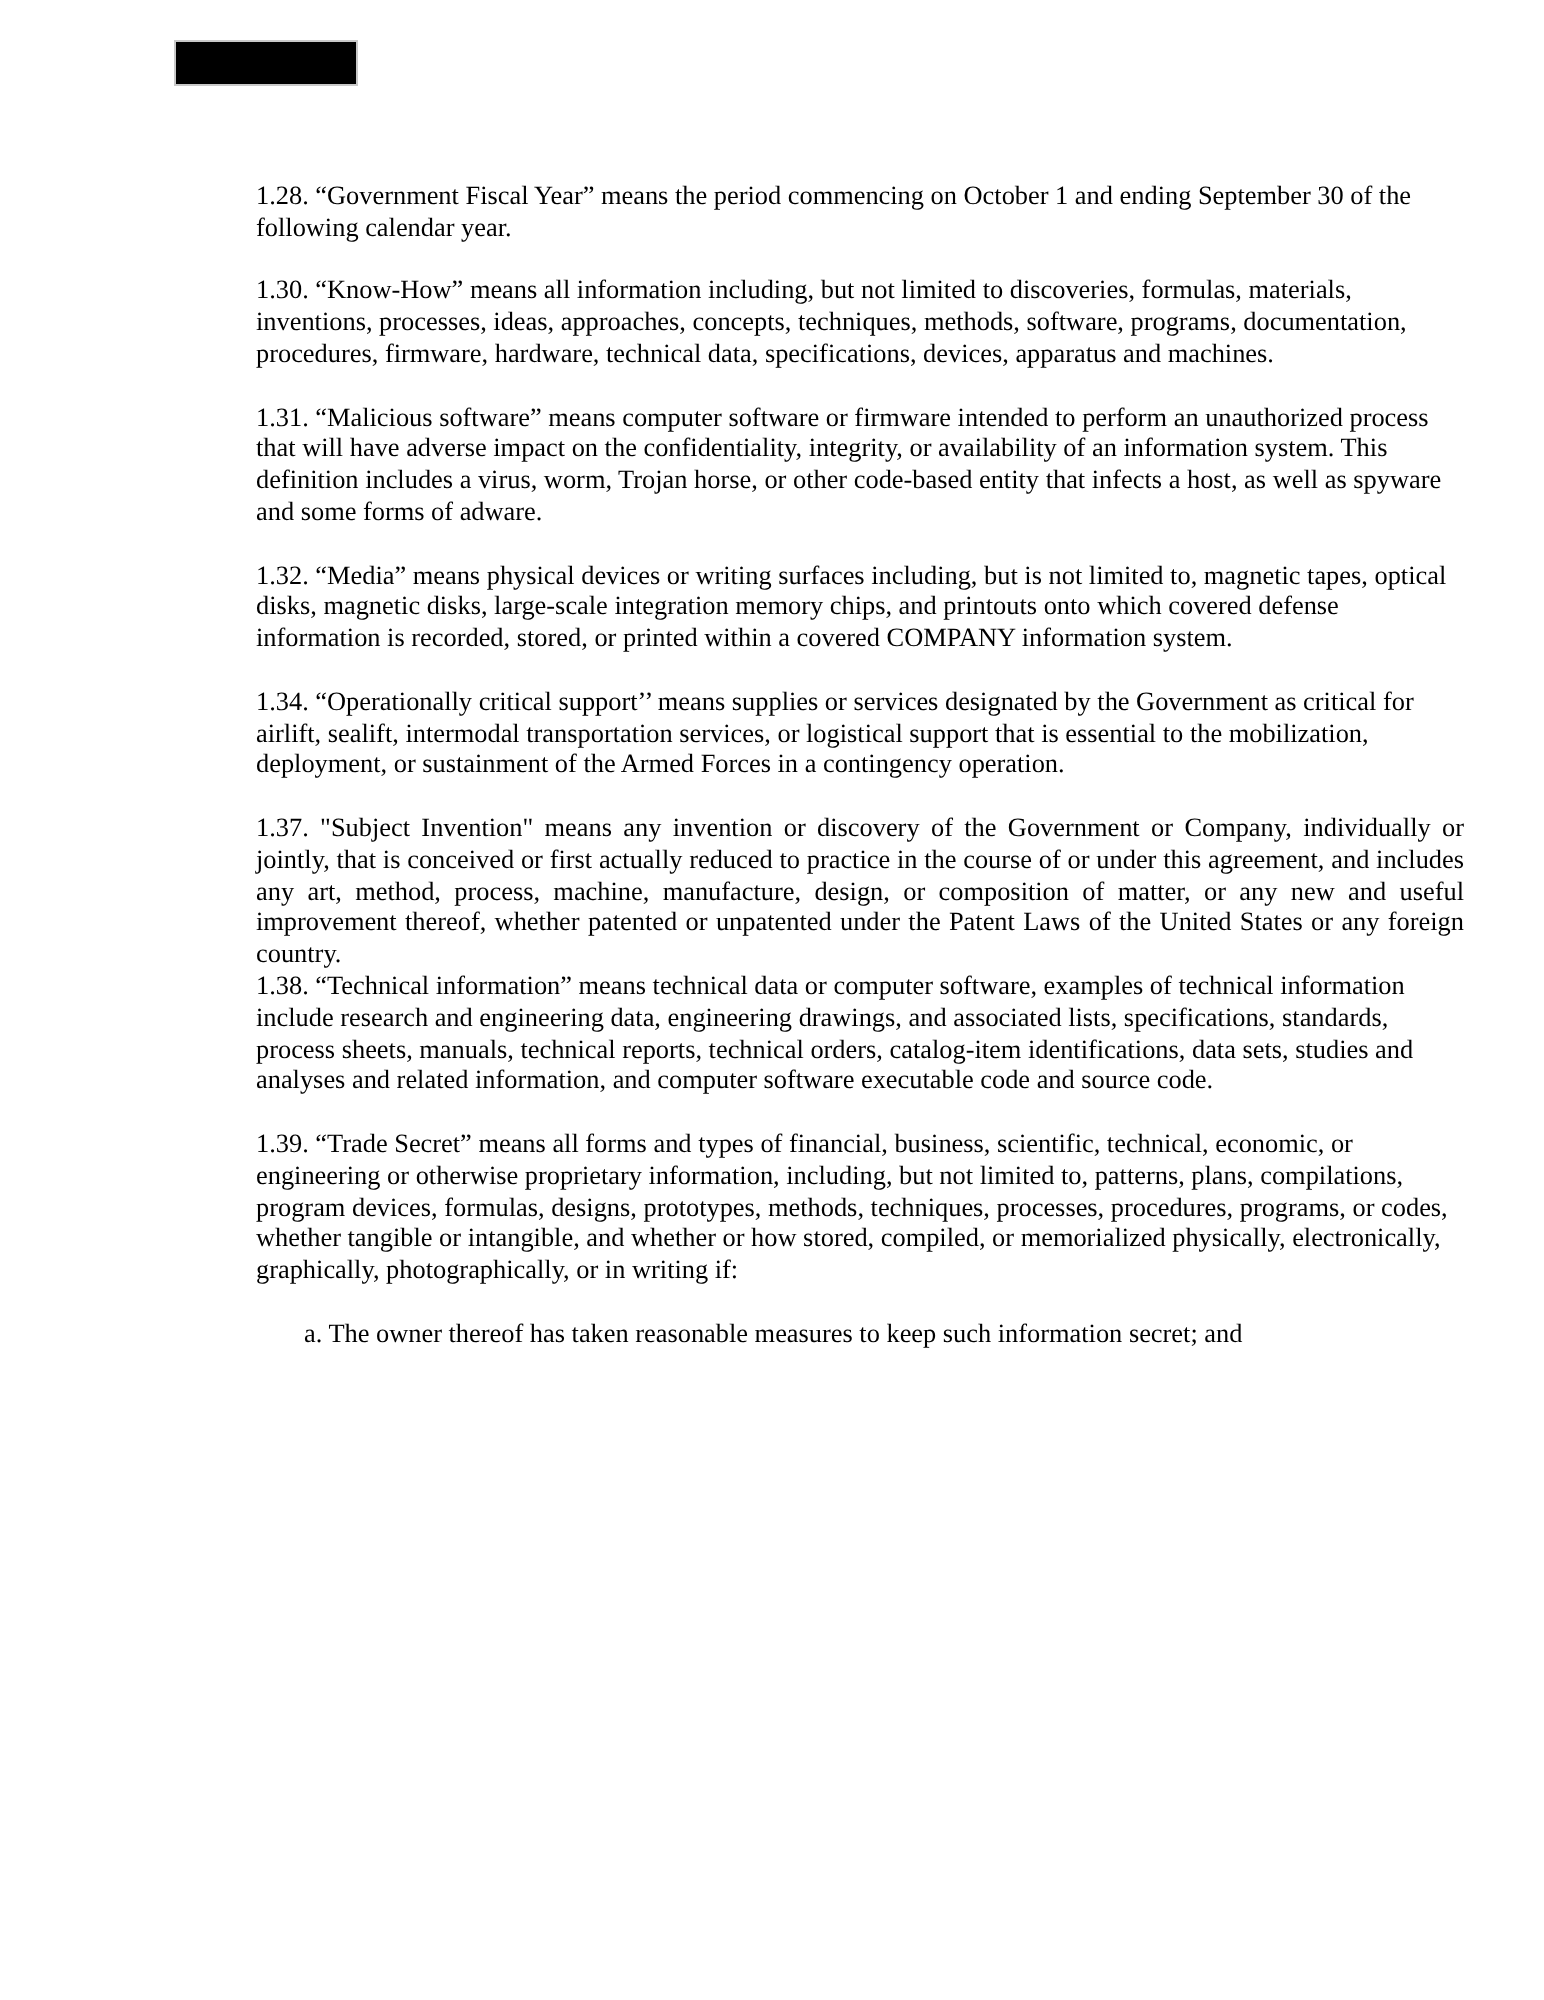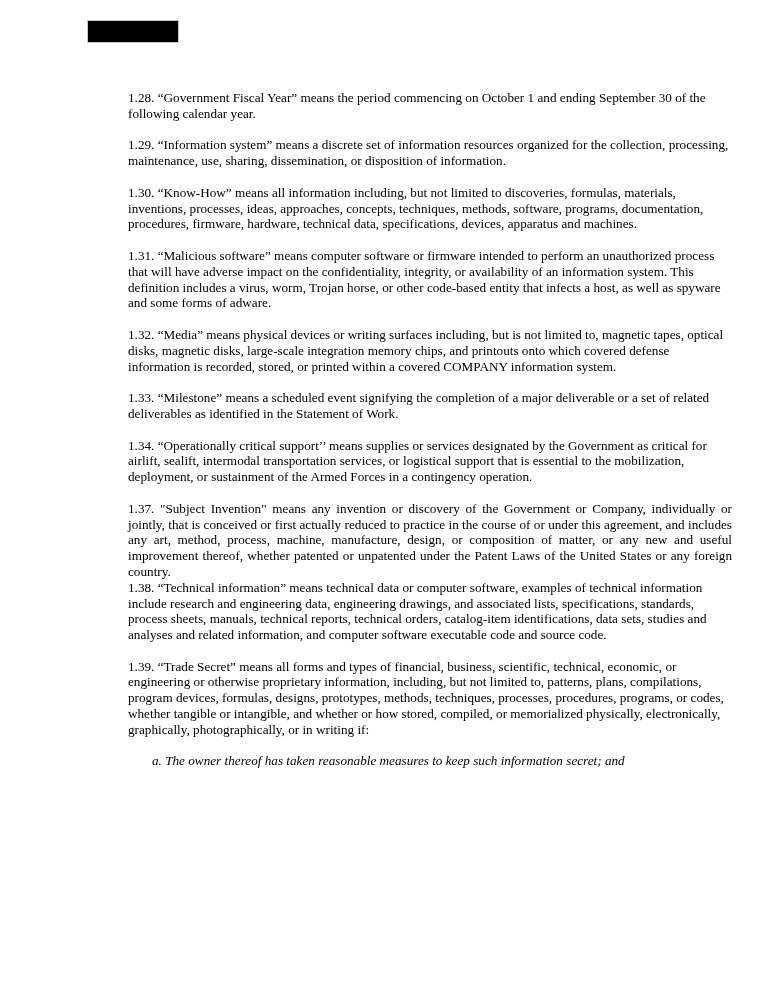--- a/index.html
+++ b/index.html
@@ -40,37 +40,34 @@
   }
   .content p.para.justify {
     text-align: justify;
   }
   .content p.para.tight {
     margin-bottom: 0;
   }
   .content p.sub-item {
     margin: 0 0 15.8px 24px;
     padding: 0;
-    font-style: italic;
   }
 </style>
 </head>
 <body>
 
 <div class="page">
 
   <div class="redaction-bar"></div>
 
   <div class="content">
     <p class="para">1.28. “Government Fiscal Year” means the period commencing on October 1 and ending September 30 of the following calendar year.</p>
-    <p class="para">1.29. “Information system” means a discrete set of information resources organized for the collection, processing, maintenance, use, sharing, dissemination, or disposition of information.</p>
     <p class="para">1.30. “Know-How” means all information including, but not limited to discoveries, formulas, materials, inventions, processes, ideas, approaches, concepts, techniques, methods, software, programs, documentation, procedures, firmware, hardware, technical data, specifications, devices, apparatus and machines.</p>
     <p class="para">1.31. “Malicious software” means computer software or firmware intended to perform an unauthorized process that will have adverse impact on the confidentiality, integrity, or availability of an information system. This definition includes a virus, worm, Trojan horse, or other code-based entity that infects a host, as well as spyware and some forms of adware.</p>
     <p class="para">1.32. “Media” means physical devices or writing surfaces including, but is not limited to, magnetic tapes, optical disks, magnetic disks, large-scale integration memory chips, and printouts onto which covered defense information is recorded, stored, or printed within a covered COMPANY information system.</p>
-    <p class="para">1.33. “Milestone” means a scheduled event signifying the completion of a major deliverable or a set of related deliverables as identified in the Statement of Work.</p>
     <p class="para">1.34. “Operationally critical support’’ means supplies or services designated by the Government as critical for airlift, sealift, intermodal transportation services, or logistical support that is essential to the mobilization, deployment, or sustainment of the Armed Forces in a contingency operation.</p>
     <p class="para justify tight">1.37. "Subject Invention" means any invention or discovery of the Government or Company, individually or jointly, that is conceived or first actually reduced to practice in the course of or under this agreement, and includes any art, method, process, machine, manufacture, design, or composition of matter, or any new and useful improvement thereof, whether patented or unpatented under the Patent Laws of the United States or any foreign country.</p>
     <p class="para">1.38. “Technical information” means technical data or computer software, examples of technical information include research and engineering data, engineering drawings, and associated lists, specifications, standards, process sheets, manuals, technical reports, technical orders, catalog-item identifications, data sets, studies and analyses and related information, and computer software executable code and source code.</p>
     <p class="para">1.39. “Trade Secret” means all forms and types of financial, business, scientific, technical, economic, or engineering or otherwise proprietary information, including, but not limited to, patterns, plans, compilations, program devices, formulas, designs, prototypes, methods, techniques, processes, procedures, programs, or codes, whether tangible or intangible, and whether or how stored, compiled, or memorialized physically, electronically, graphically, photographically, or in writing if:</p>
     <p class="sub-item">a. The owner thereof has taken reasonable measures to keep such information secret; and</p>
   </div>
 
 </div>
 
 </body></html>

